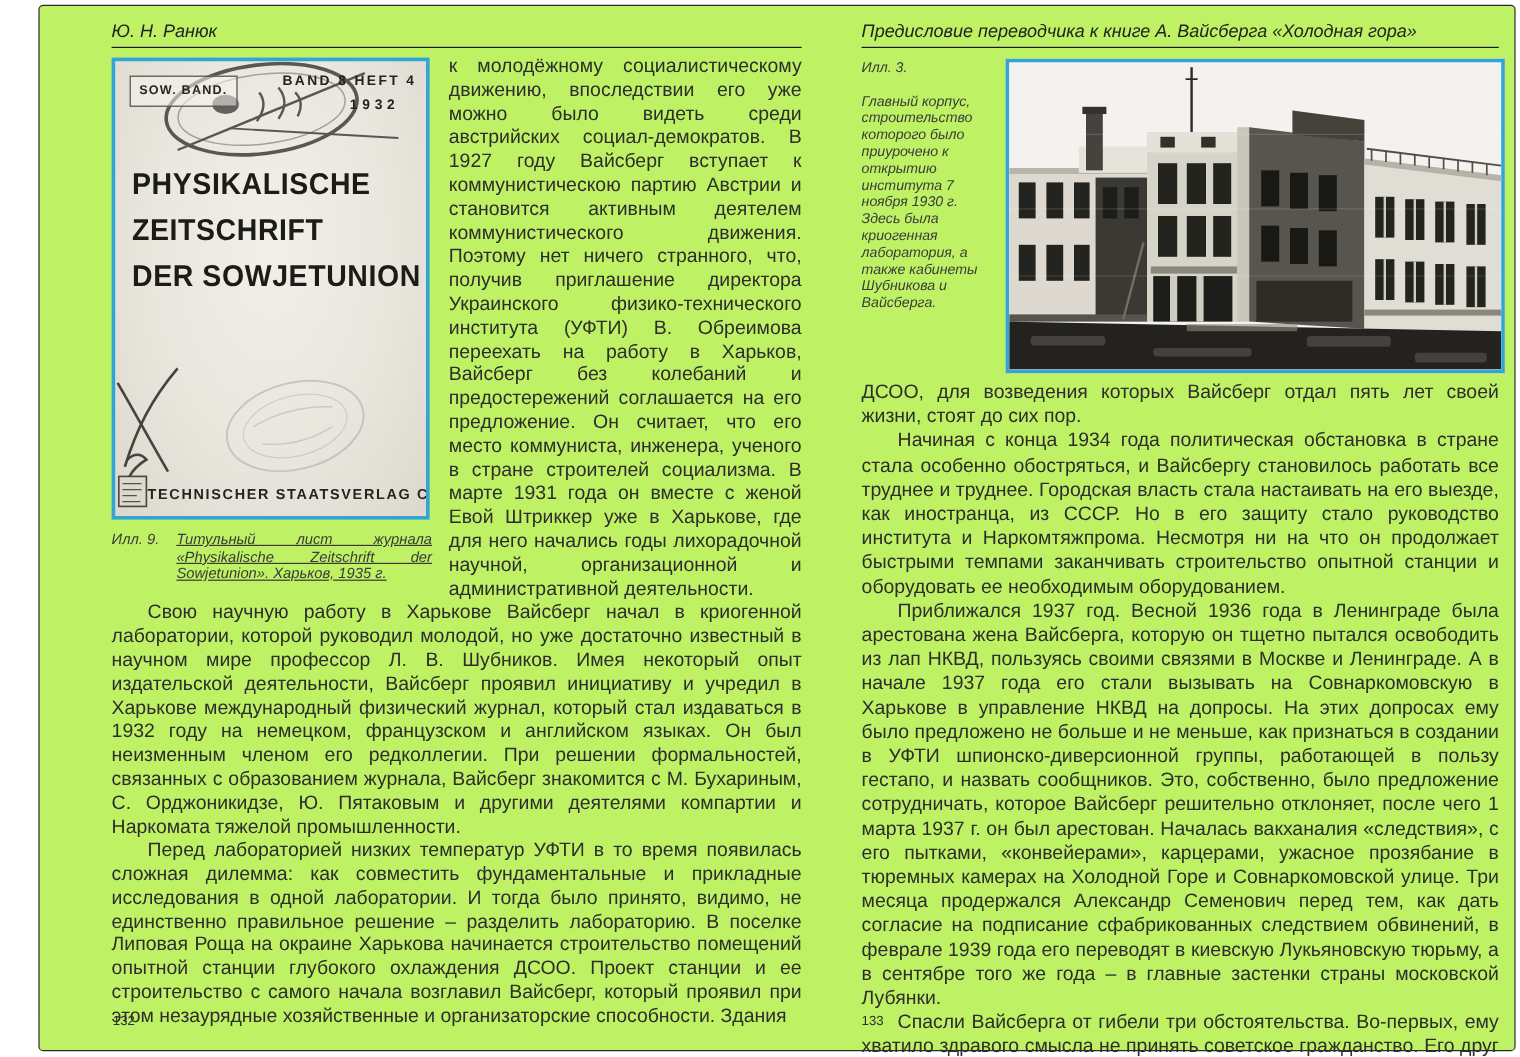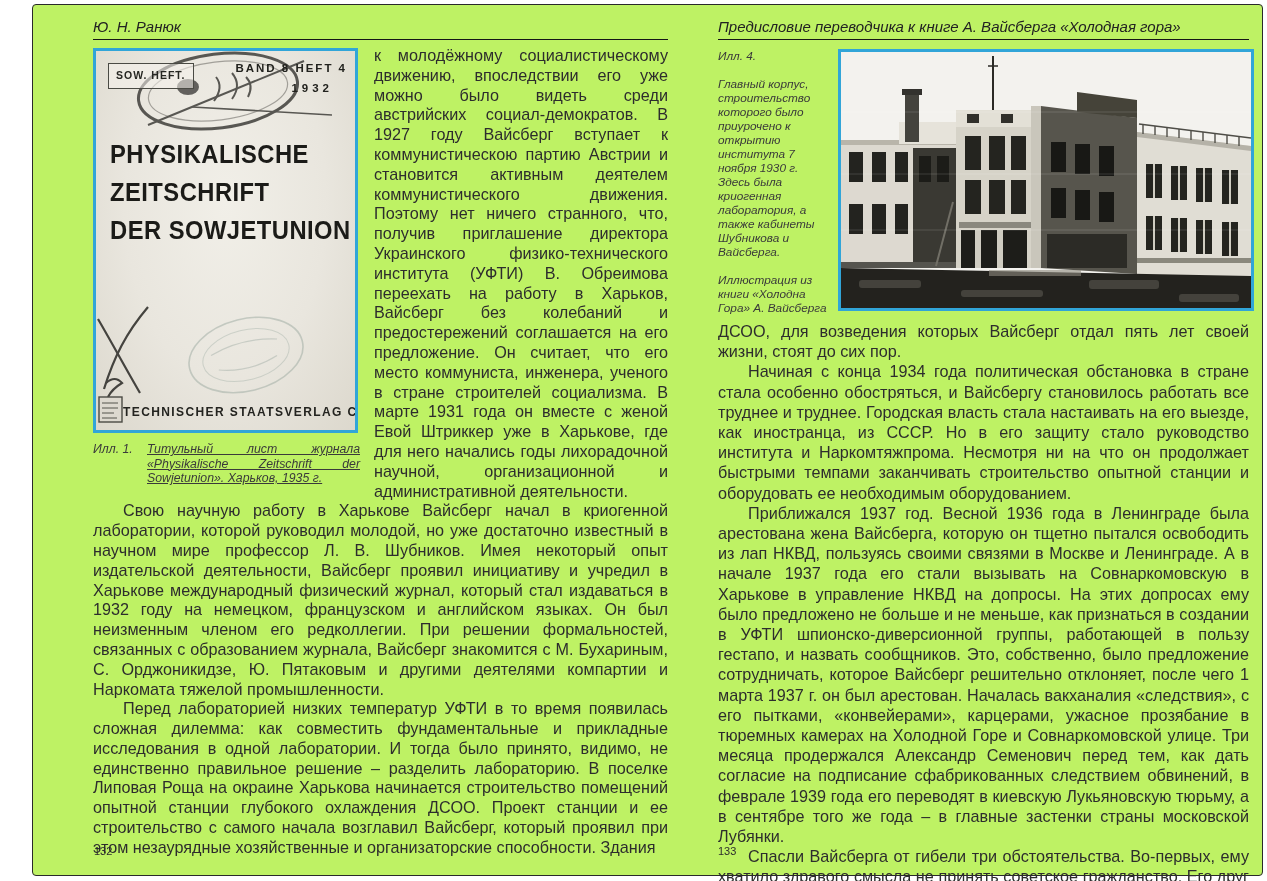--- a/index.html
+++ b/index.html
@@ -76,53 +76,52 @@
               <ellipse cx="150" cy="304" rx="58" ry="36" stroke-width="1.6" opacity="0.45"></ellipse>
               <ellipse cx="150" cy="304" rx="44" ry="25" stroke-width="1" opacity="0.35"></ellipse>
               <path d="M116,296 q34,-10 68,0 M120,312 q30,10 60,0" stroke-width="1.2" opacity="0.4"></path>
             </g>
 
             <g>
               <rect x="3" y="346" width="23" height="25" fill="#ddd9cf" stroke="#4a4a44" stroke-width="1.4"></rect>
               <path d="M6,352 h16 M6,357 h16 M6,362 h12 M6,367 h15" stroke="#55544c" stroke-width="1" fill="none"></path>
             </g>
           </svg>
-          <div class="sowphys">SOW. HEFT.</div>
+          <div class="sowphys">SOW. BAND.</div>
           <div class="issue">
             <div class="l1">BAND 8 HEFT 4</div>
             <div class="l2">1932</div>
           </div>
           <div class="cover-title">
             <div>PHYSIKALISCHE</div>
             <div>ZEITSCHRIFT</div>
             <div>DER SOWJETUNION</div>
           </div>
           <div class="cover-imprint">TECHNISCHER STAATSVERLAG CHARKOW</div>
         </div>
         <div class="figcap">
-          <div class="lab">Илл. 1.</div>
+          <div class="lab">Илл. 9.</div>
           <div class="txt">Титульный лист журнала «Physikalische Zeitschrift der Sowjetunion». Харьков, 1935 г.</div>
         </div>
       </div>
 
       <p class="para">к молодёжному социалистическому движению, впоследствии его уже можно было видеть среди австрийских социал-демократов. В 1927 году Вайсберг вступает к коммунистическою партию Австрии и становится активным деятелем коммунистического движения. Поэтому нет ничего странного, что, получив приглашение директора Украинского физико-технического института (УФТИ) В. Обреимова переехать на работу в Харьков, Вайсберг без колебаний и предостережений соглашается на его предложение. Он считает, что его место коммуниста, инженера, ученого в стране строителей социализма. В марте 1931 года он вместе с женой Евой Штриккер уже в Харькове, где для него начались годы лихорадочной научной, организационной и административной деятельности.</p>
       <p class="para indent">Свою научную работу в Харькове Вайсберг начал в криогенной лаборатории, которой руководил молодой, но уже достаточно известный в научном мире профессор Л. В. Шубников. Имея некоторый опыт издательской деятельности, Вайсберг проявил инициативу и учредил в Харькове международный физический журнал, который стал издаваться в 1932 году на немецком, французском и английском языках. Он был неизменным членом его редколлегии. При решении формальностей, связанных с образованием журнала, Вайсберг знакомится с М. Бухариным, С. Орджоникидзе, Ю. Пятаковым и другими деятелями компартии и Наркомата тяжелой промышленности.</p>
       <p class="para indent">Перед лабораторией низких температур УФТИ в то время появилась сложная дилемма: как совместить фундаментальные и прикладные исследования в одной лаборатории. И тогда было принято, видимо, не единственно правильное решение – разделить лабораторию. В поселке Липовая Роща на окраине Харькова начинается строительство помещений опытной станции глубокого охлаждения ДСОО. Проект станции и ее строительство с самого начала возглавил Вайсберг, который проявил при этом незаурядные хозяйственные и организаторские способности. Здания</p>
       <div class="clear"></div>
     </div>
   </div>
 
   <div class="page-right">
     <div class="runhead right">Предисловие переводчика к книге А. Вайсберга «Холодная гора»</div>
 
     <div class="figure-row">
       <div class="sidecap">
-        <p class="cap-label">Илл. 4.</p>
+        <p class="cap-label">Илл. 3.</p>
         <p class="cap-text">Главный корпус, строительство которого было приурочено к открытию института 7 ноября 1930 г. Здесь была криогенная лаборатория, а также кабинеты Шубникова и Вайсберга.</p>
-        <p class="cap-source">Иллюстрация из книги «Холодна Гора» А. Вайсберга</p>
       </div>
       <div class="photo">
         <svg viewBox="0 0 410 256" width="410" height="256" xmlns="http://www.w3.org/2000/svg">
           <rect x="0" y="0" width="410" height="256" fill="#f3f2ee"></rect>
 
           <rect x="0" y="88" width="115" height="128" fill="#ddd9d0"></rect>
           <rect x="0" y="88" width="115" height="5" fill="#b9b5aa"></rect>
           <rect x="8" y="100" width="14" height="30" fill="#23231f"></rect>
           <rect x="31" y="100" width="14" height="30" fill="#23231f"></rect>
           <rect x="54" y="100" width="13" height="30" fill="#23231f"></rect>

